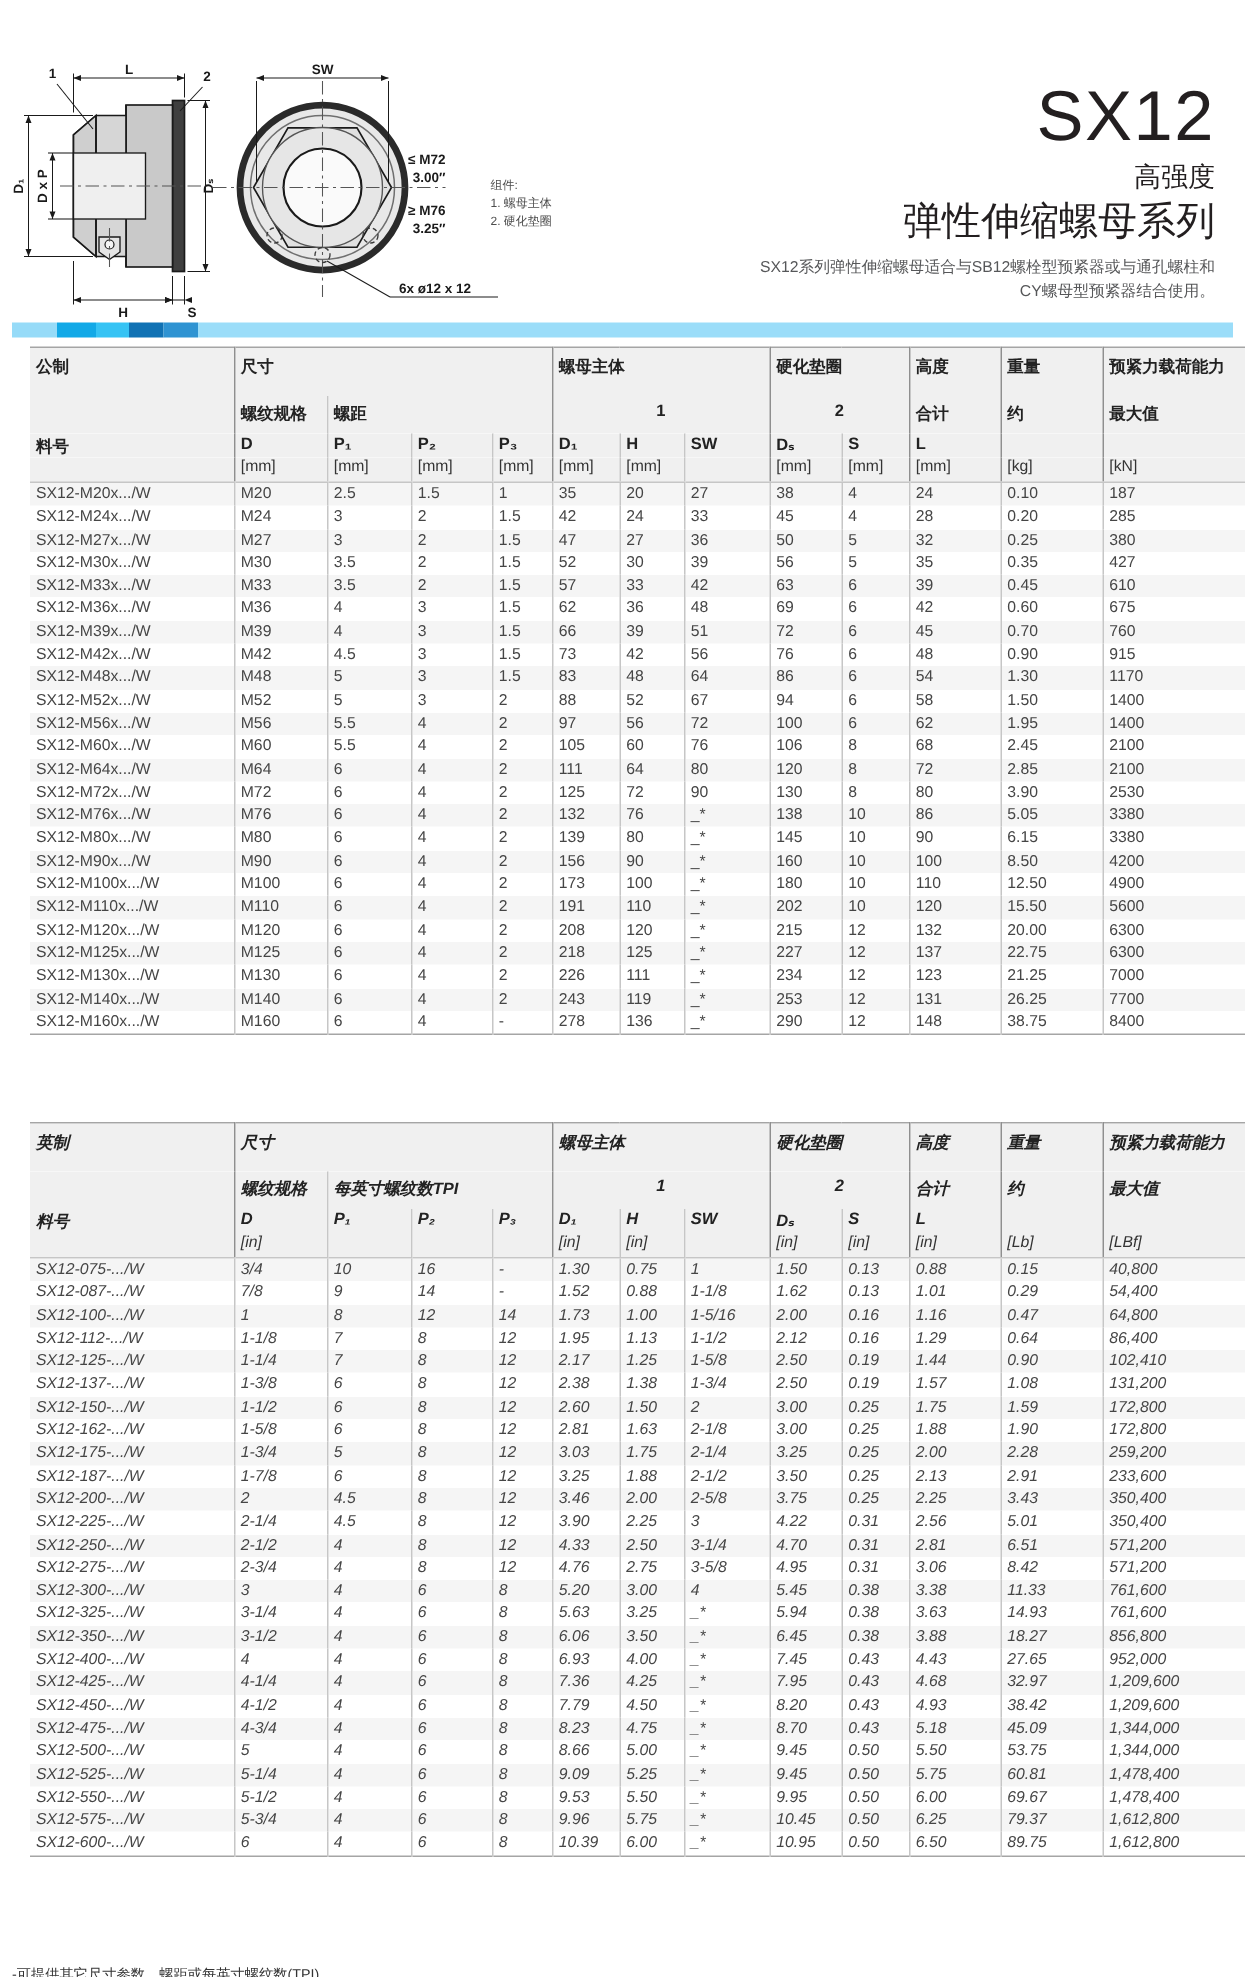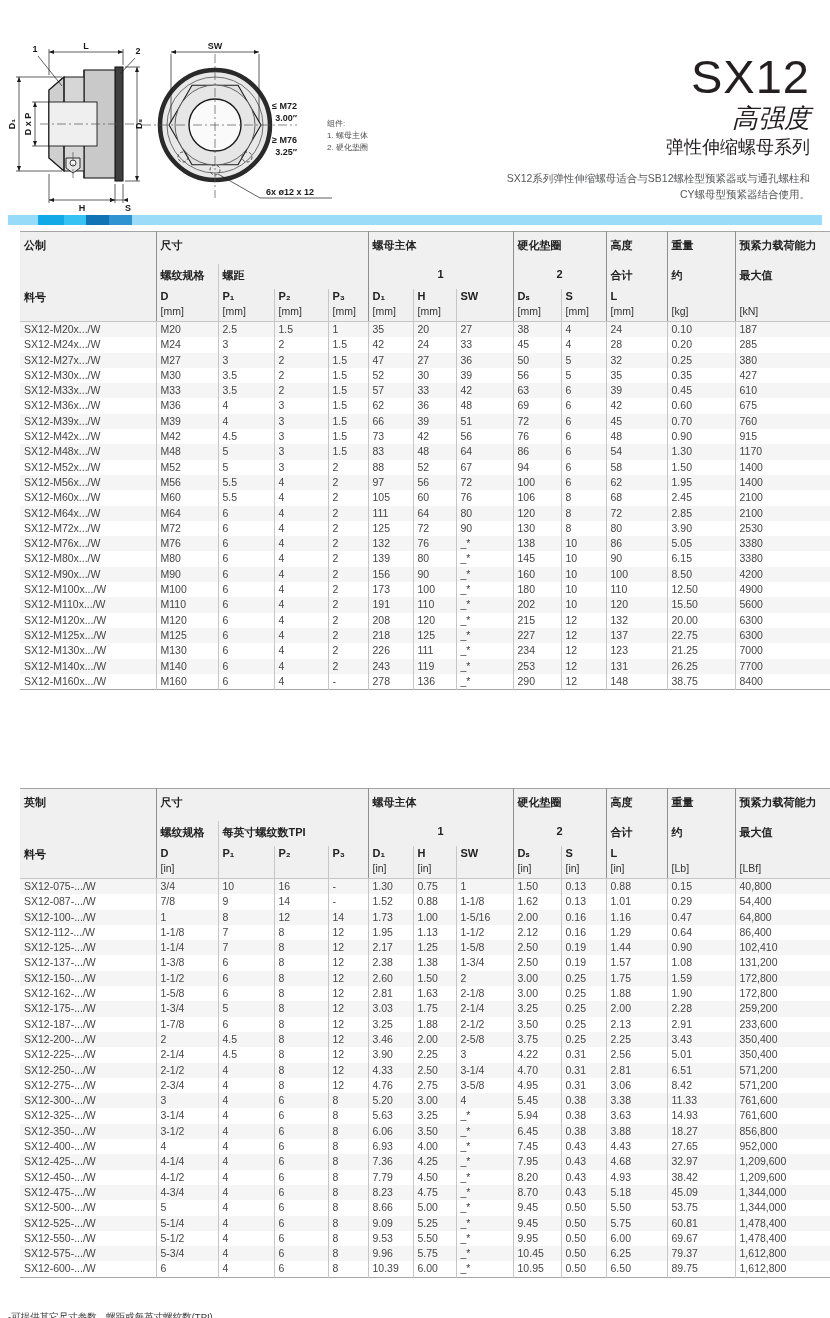--- a/index.html
+++ b/index.html
@@ -3,32 +3,32 @@
 <meta charset="utf-8">
 <style>
   html,body{margin:0;padding:0;background:#fff;}
   body{font-family:"Liberation Sans","DejaVu Sans",sans-serif;color:#222;}
   .page{position:relative;width:830px;height:1318px;background:#fff;overflow:hidden;}
 
   
   .drawing{position:absolute;left:2px;top:40px;}
   .titleblock{position:absolute;right:20px;top:52px;width:440px;text-align:right;color:#231f20;}
   .titleblock .t1{font-size:47px;line-height:50px;letter-spacing:1px;}
-  .titleblock .t2{font-size:26px;line-height:28px;margin-top:2px;font-style:italic;}
-  .titleblock .t3{font-size:18px;line-height:30px;}
+  .titleblock .t2{font-size:18px;line-height:28px;margin-top:2px;}
+  .titleblock .t3{font-size:26px;line-height:30px;}
   .titleblock .desc{font-size:10.5px;line-height:16px;color:#565759;margin-top:8px;}
 
   
   .accent-bar{position:absolute;left:8px;top:215px;width:814px;height:10px;display:flex;}
   .accent-bar div{height:10px;}
 
   
   .tablewrap{position:absolute;left:8px;width:814px;}
   .metric-pos{top:231px;}
-  .imperial-pos{top:788px;}
+  .imperial-pos{top:748px;font-style:italic;}
   table.dtable{width:814px;border-collapse:collapse;table-layout:fixed;
     border-top:1px solid #a5a5a5;border-bottom:1px solid #a5a5a5;margin-left:12px;}
   .dtable th,.dtable td{border-left:1px solid #c6c6c6;padding:1px 4px;overflow:hidden;white-space:nowrap;}
   .dtable th:first-child,.dtable td:first-child{border-left:none;}
   .dtable thead th{background:#f0f0f0;text-align:left;font-weight:bold;color:#222;
     vertical-align:top;font-size:11px;}
   .dtable thead tr.h1 th{height:24px;padding-top:7px;line-height:12px;}
   .dtable thead tr.h1 th.wrap{white-space:normal;}
   .dtable thead tr.h2 th{height:20px;padding-top:4px;}
   .dtable thead tr.hsym th{height:13px;padding-bottom:0;font-size:11px;}

